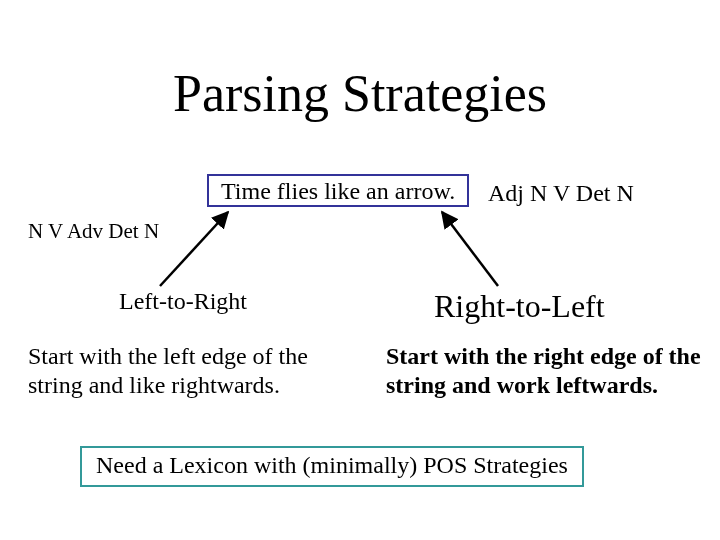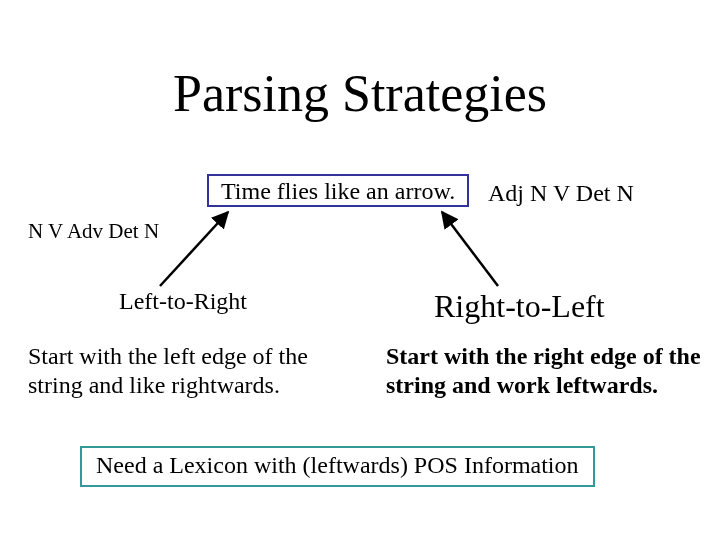--- a/index.html
+++ b/index.html
@@ -112,13 +112,13 @@
   <line x1="160" y1="286" x2="228" y2="212" stroke="#000" stroke-width="2.5" marker-end="url(#ah)"></line>
   <line x1="498" y1="286" x2="442" y2="212" stroke="#000" stroke-width="2.5" marker-end="url(#ah)"></line>
 </svg>
 
 <div class="label-ltr">Left-to-Right</div>
 <div class="label-rtl">Right-to-Left</div>
 
 <div class="desc-left">Start with the left edge of the string and like rightwards.</div>
 <div class="desc-right">Start with the right edge of the string and work leftwards.</div>
 
-<div class="lexicon-box">Need a Lexicon with (leftwards) POS Information</div>
+<div class="lexicon-box">Need a Lexicon with (minimally) POS Strategies</div>
 
 </body></html>

